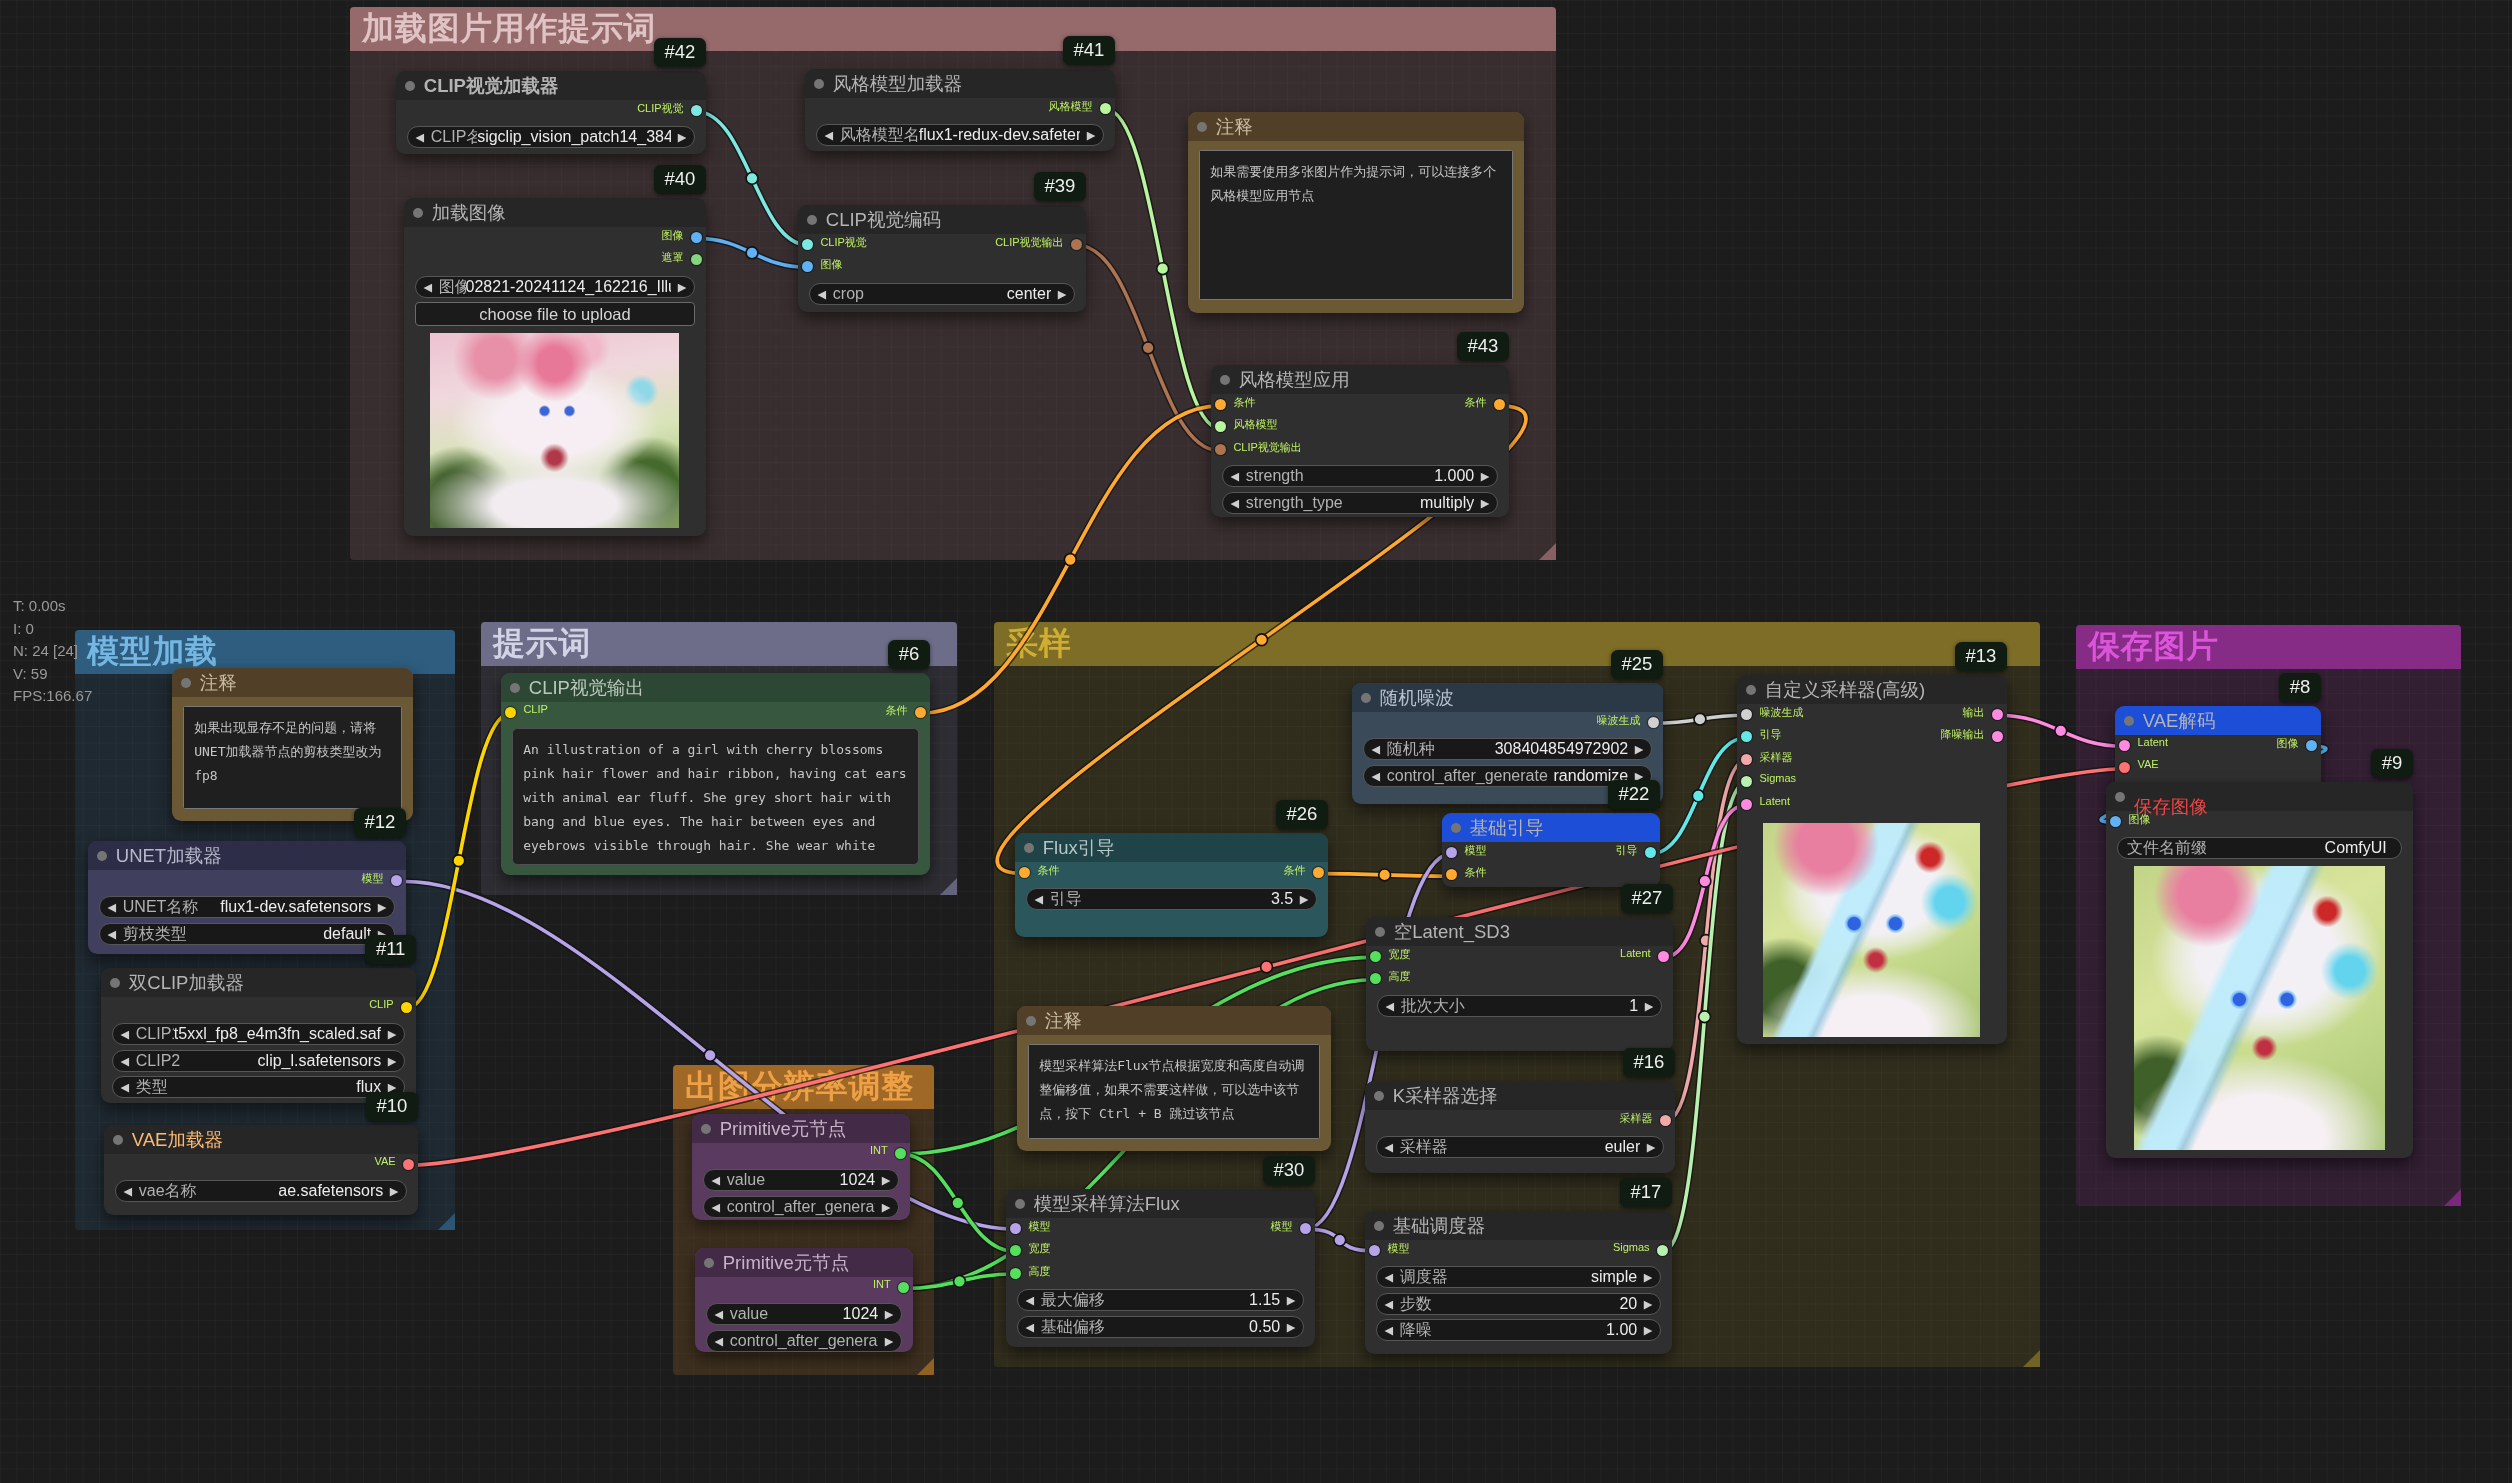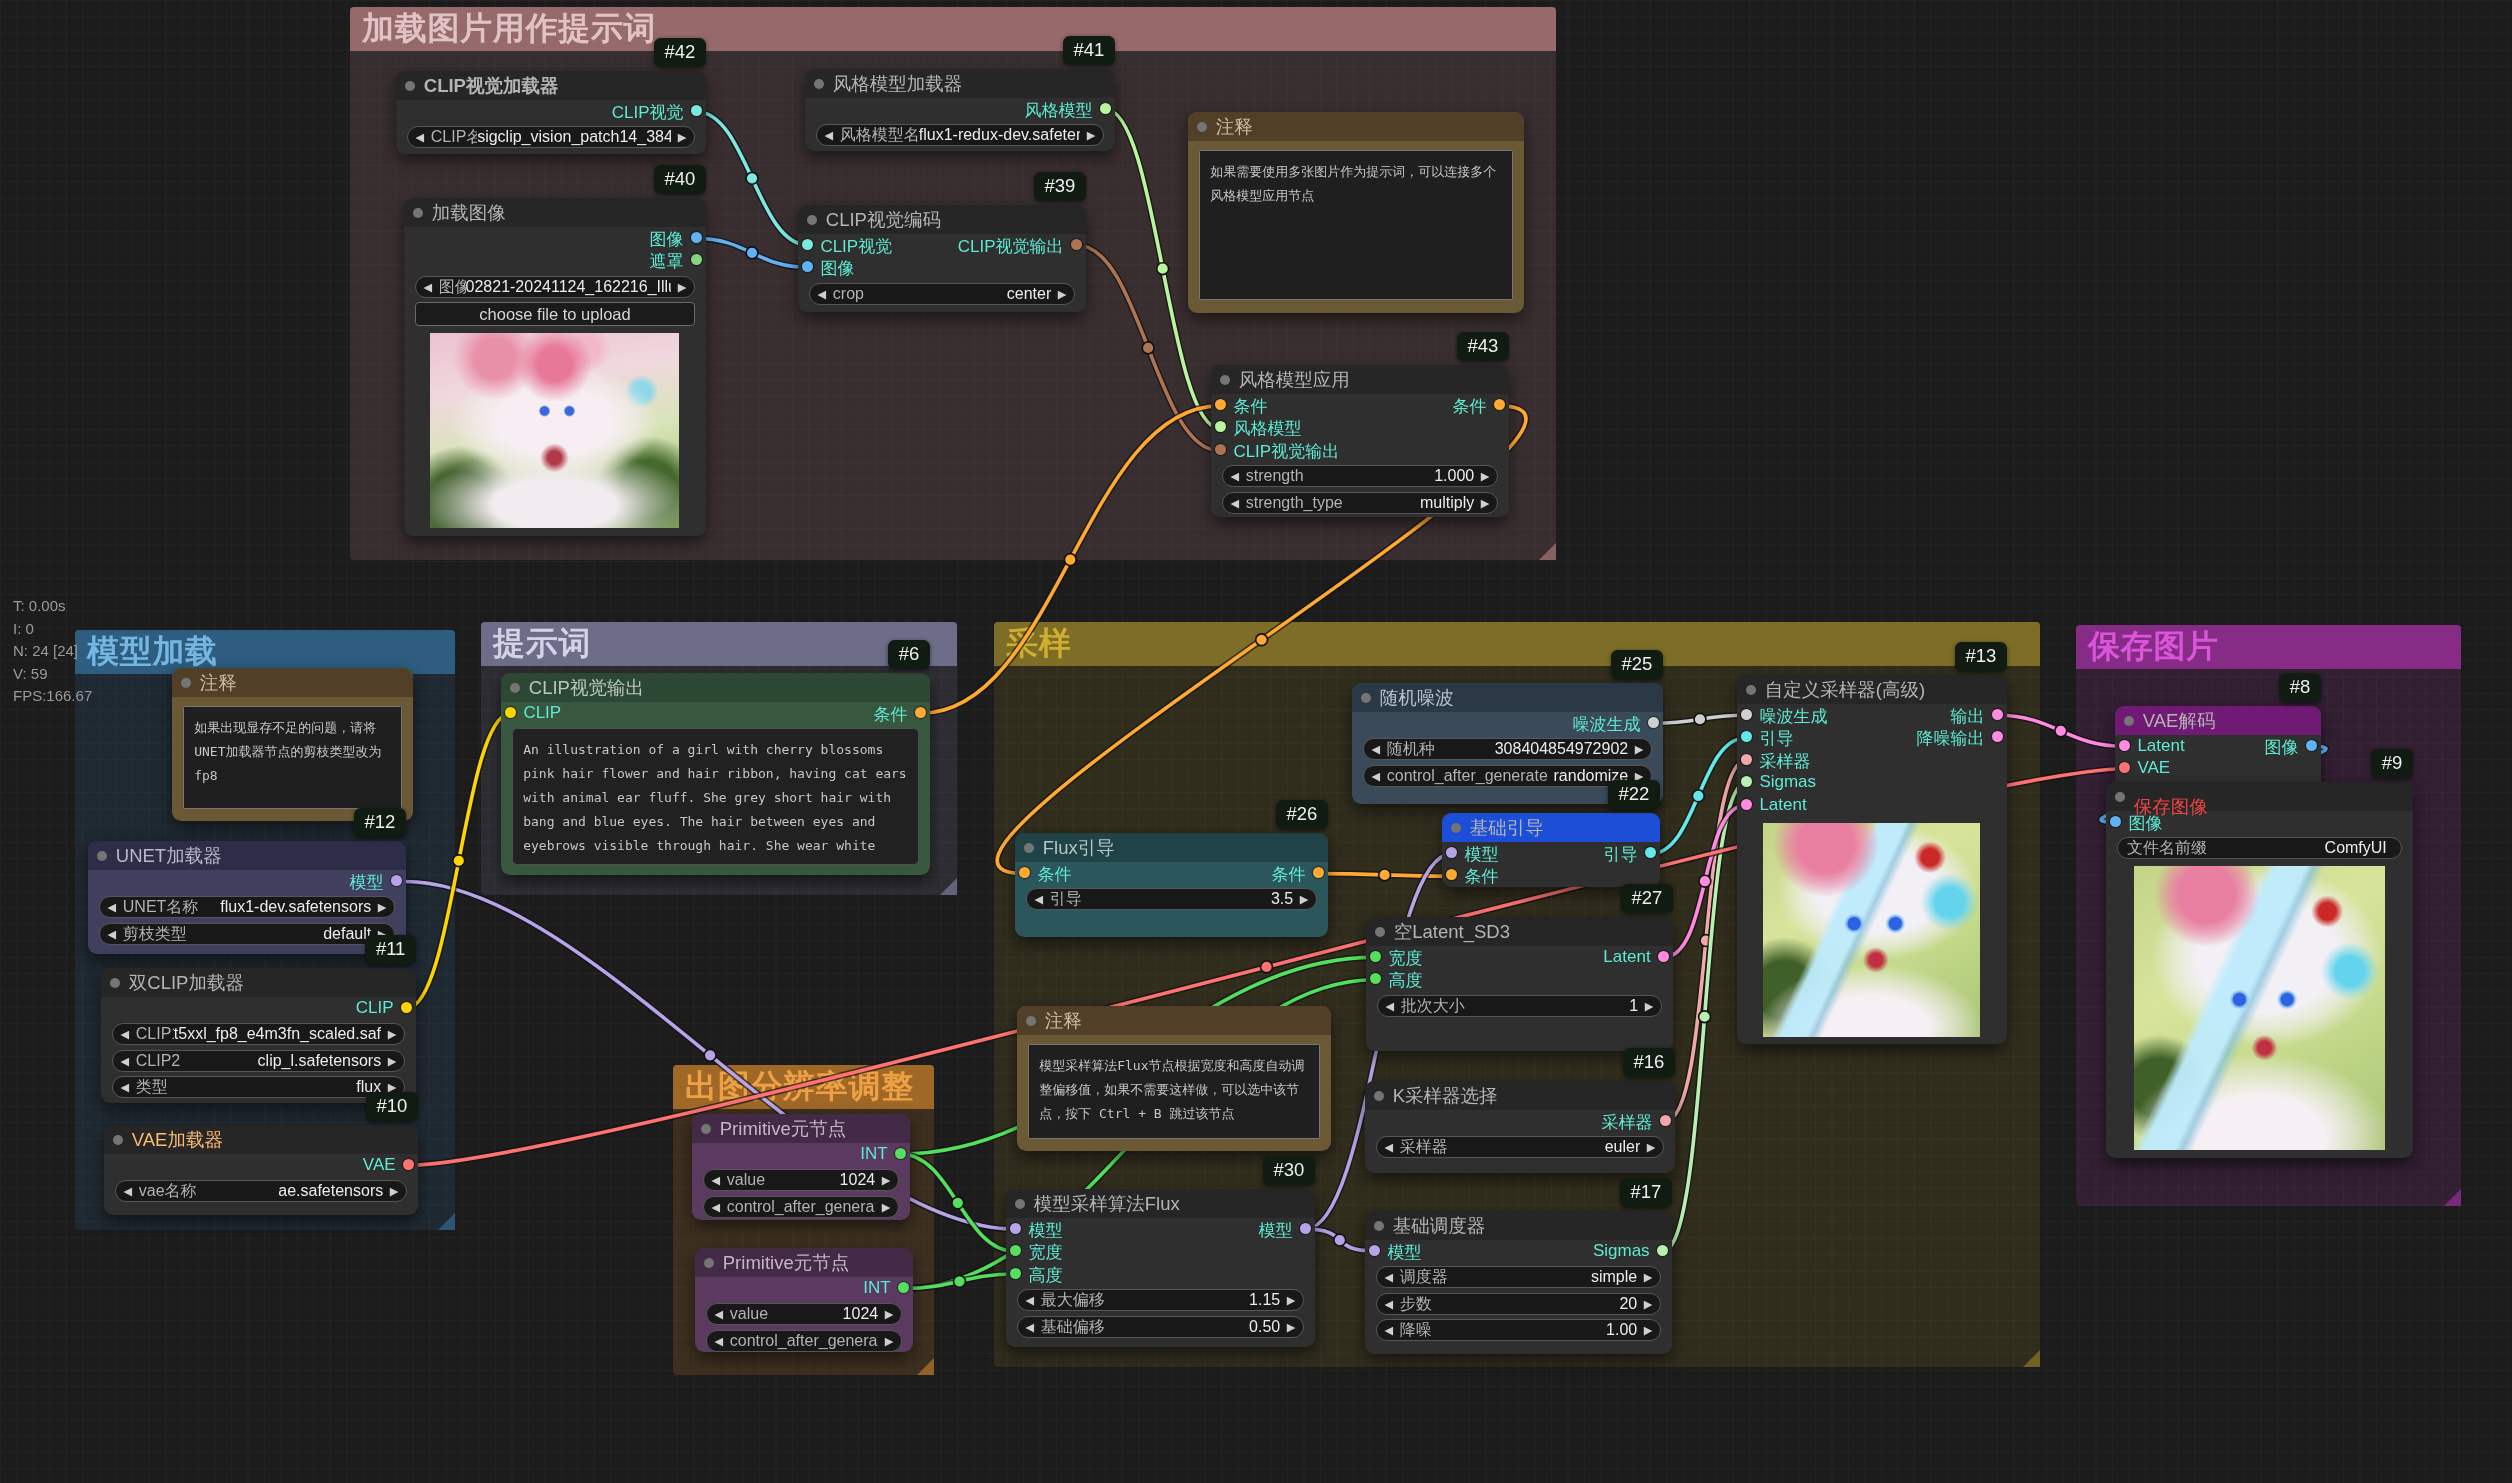--- a/index.html
+++ b/index.html
@@ -24,21 +24,21 @@
   .group-resize{position:absolute;right:0;bottom:0;width:0;height:0;border-style:solid;border-width:0 0 17px 17px;border-color:transparent;opacity:.85;}
   .node{position:absolute;border-radius:9.2px;box-shadow:0 6.6px 14.5px rgba(0,0,0,.5);box-sizing:border-box;}
   .node-header{height:29px;display:flex;align-items:center;border-radius:9.2px 9.2px 0 0;padding-left:9.2px;box-sizing:border-box;}
   .node-title-dot{width:10px;height:10px;border-radius:50%;background:#757575;margin-right:8.6px;flex:0 0 auto;}
   .node-title{font-size:18.5px;color:#b4b4b4;white-space:nowrap;overflow:hidden;}
   .badge{position:absolute;top:-33px;right:0;background:#101c12;color:#efefef;font-size:18.5px;padding:3.3px 10.6px;border-radius:6.6px;box-shadow:0 1.3px 4px rgba(0,0,0,.5);}
   .slot-row{position:absolute;left:0;right:0;height:22.4px;}
   .slot-dot{position:absolute;width:11.2px;height:11.2px;border-radius:50%;top:5.3px;box-shadow:0 0 0 1.3px rgba(0,0,0,.35);}
   .slot-dot.in{left:4px;}
   .slot-dot.out{right:4px;}
-  .slot-label{position:absolute;top:1.3px;font-size:17px;color:#5eead4;white-space:nowrap;}
+  .slot-label{position:absolute;top:1.3px;font-size:11px;color:#bef264;white-space:nowrap;}
   .slot-label.in{left:22.4px;}
   .slot-label.out{right:22.4px;}
   .widget{position:absolute;left:10.6px;right:10.6px;height:22.4px;background:#181818;border:1.3px solid #565656;border-radius:12px;display:flex;align-items:center;box-sizing:border-box;padding:0 8px;overflow:hidden;}
   .widget .arrow{font-size:11.2px;color:#cfcfcf;flex:0 0 auto;line-height:22.4px;}
   .widget .wlabel{font-size:16px;color:#b2b2b2;margin-left:6.6px;white-space:nowrap;overflow:hidden;flex:0 1 auto;}
   .widget .wvalue{font-size:16px;color:#ececec;margin-left:auto;margin-right:6.6px;white-space:nowrap;overflow:hidden;flex:0 1 auto;}
   .widget.no-arrows .wlabel{margin-left:1.3px;}
   .widget-button{position:absolute;left:10.6px;right:10.6px;height:24px;background:#1b1b1b;border:1.3px solid #6a6a6a;border-radius:4px;display:flex;align-items:center;justify-content:center;font-size:16.5px;color:#d6d6d6;box-sizing:border-box;}
   .textbox{position:absolute;left:10.6px;right:10.6px;background:#212121;border:0.7px solid #4f4f4f;border-radius:5.3px;padding:9.2px 10.6px;font-family:"DejaVu Sans Mono", monospace;font-size:13px;line-height:1.85;color:#c6c6c6;box-sizing:border-box;overflow:hidden;}
   .note-box{background:#1f1f1f;border:0.7px solid #777;border-radius:1.3px;}
@@ -639,21 +639,21 @@
         <span class="slot-label in">Sigmas</span>
       </div>
       <div class="slot-row" style="top: 119px;">
         <span class="slot-dot in" style="background: rgb(255, 138, 224);"></span>
         <span class="slot-label in">Latent</span>
       </div>
       <div class="preview close" style="top: 148px; left: 26px; width: 217px; height: 214px;"></div>
     </div>
     <div class="node" style="left: 2115px; top: 706px; width: 206px; height: 99px; background: rgb(47, 47, 47);">
       <div class="badge">#8</div>
-      <div class="node-header" style="background: #701a75; text-align: center;">
+      <div class="node-header" style="background: #1d4ed8; text-align: center;">
         <span class="node-title-dot"></span>
         <span class="node-title" style="color: rgb(180, 180, 180);">VAE解码</span>
       </div>
       <div class="slot-row" style="top: 29px;">
         <span class="slot-dot in" style="background: rgb(255, 138, 224);"></span>
         <span class="slot-label in">Latent</span>
         <span class="slot-dot out" style="background: rgb(95, 178, 245);"></span>
         <span class="slot-label out">图像</span>
       </div>
       <div class="slot-row" style="top: 51px;">

